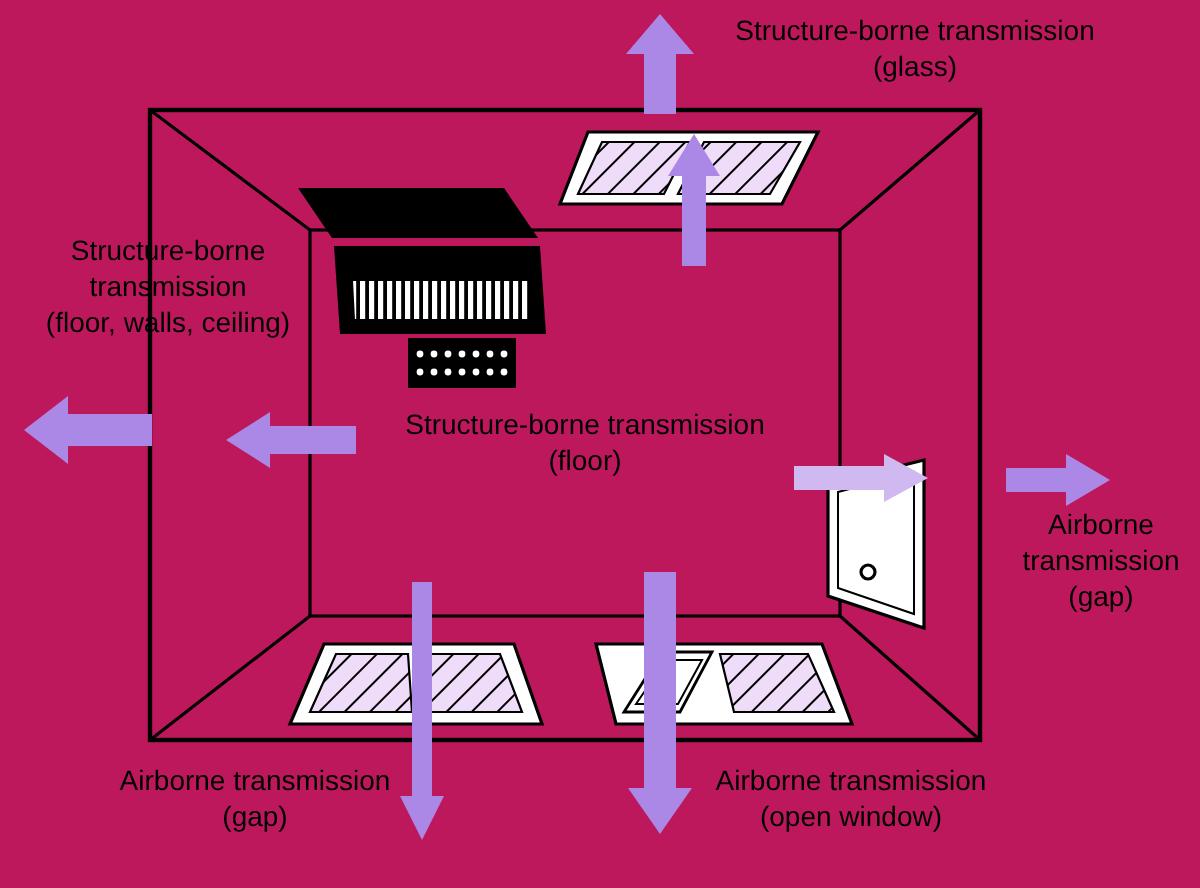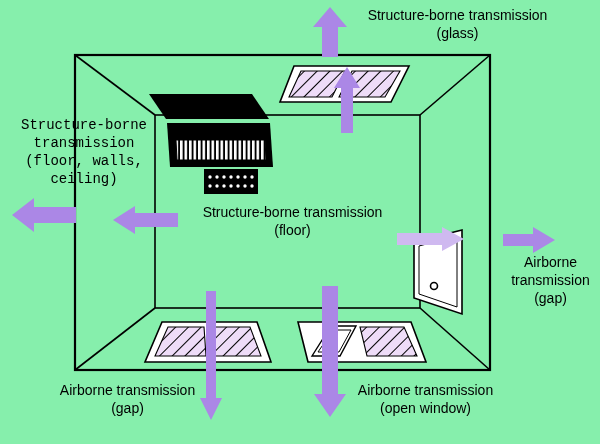--- a/index.html
+++ b/index.html
@@ -1,17 +1,17 @@
 <!DOCTYPE html>
 <html style="--arrow: #ab87e6; --arrow-light: #cfb9f0; --window-fill: #eedcf8; --line: #000000;"><head>
 <meta charset="utf-8">
 <style>
   html,body{margin:0;padding:0;background:#fff;}
   #stage{
-    position:relative;width:600px;height:444px;background:#86efac;overflow:hidden;
+    position:relative;width:600px;height:444px;background:#be185d;overflow:hidden;
     font-family:"Liberation Sans",sans-serif;color:#000;
   }
   #stage svg{position:absolute;left:0;top:0;}
   .label{
     position:absolute;font-size:14px;line-height:18px;text-align:center;
     white-space:pre-line;letter-spacing:0;
   }
 </style>
 </head>
 <body>
@@ -95,21 +95,21 @@
       <polygon points="397,233 442,233 442,227 464,239 442,251 442,245 397,245" style="fill:var(--arrow-light)"></polygon>
       <polygon points="503,234 533,234 533,227 555,240 533,253 533,246 503,246" style="fill:var(--arrow)"></polygon>
       <polygon points="206,291 206,398 200,398 211,420 222,398 216,398 216,291" style="fill:var(--arrow)"></polygon>
       <polygon points="322,286 322,394 314,394 330,417 346,394 338,394 338,286" style="fill:var(--arrow)"></polygon>
     </g>
   </svg>
 
   <div class="label" style="left:350px;top:6px;width:215px;">Structure-borne transmission
 (glass)</div>
 
-  <div class="label" style="left:0px;top:116px;width:168px;font-family:Liberation Mono, monospace;">Structure-borne
+  <div class="label" style="left:0px;top:116px;width:168px;">Structure-borne
 transmission
 (floor, walls, ceiling)</div>
 
   <div class="label" style="left:185px;top:203px;width:215px;">Structure-borne transmission
 (floor)</div>
 
   <div class="label" style="left:498px;top:253px;width:105px;">Airborne
 transmission
 (gap)</div>
 

